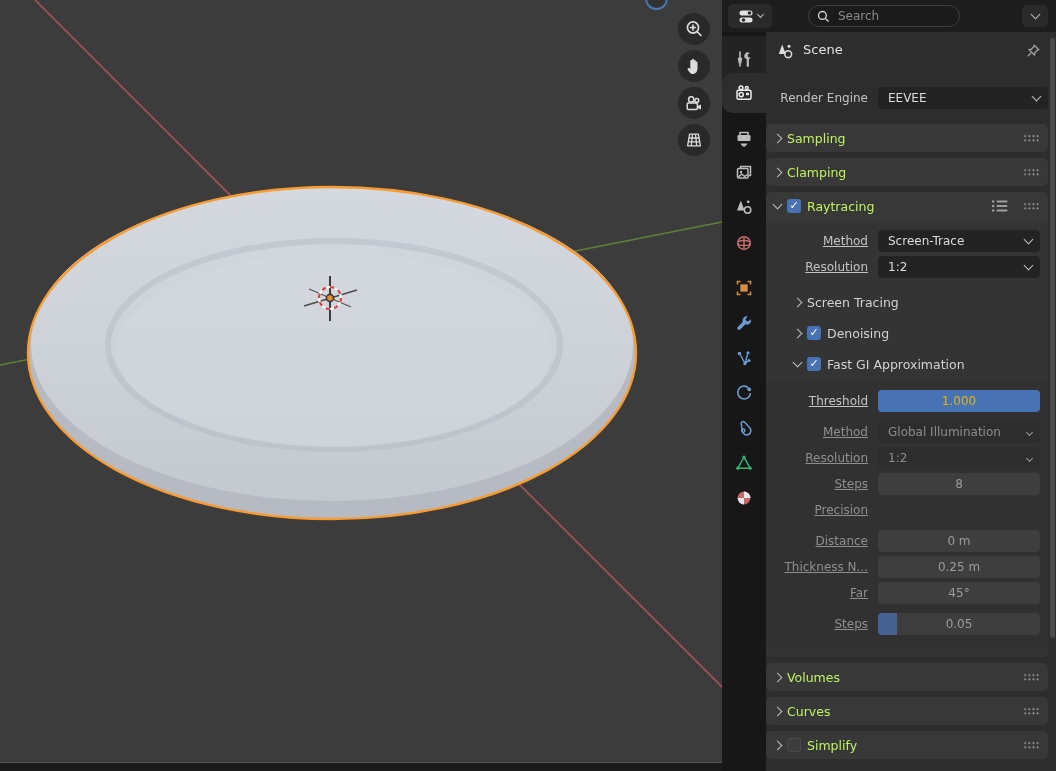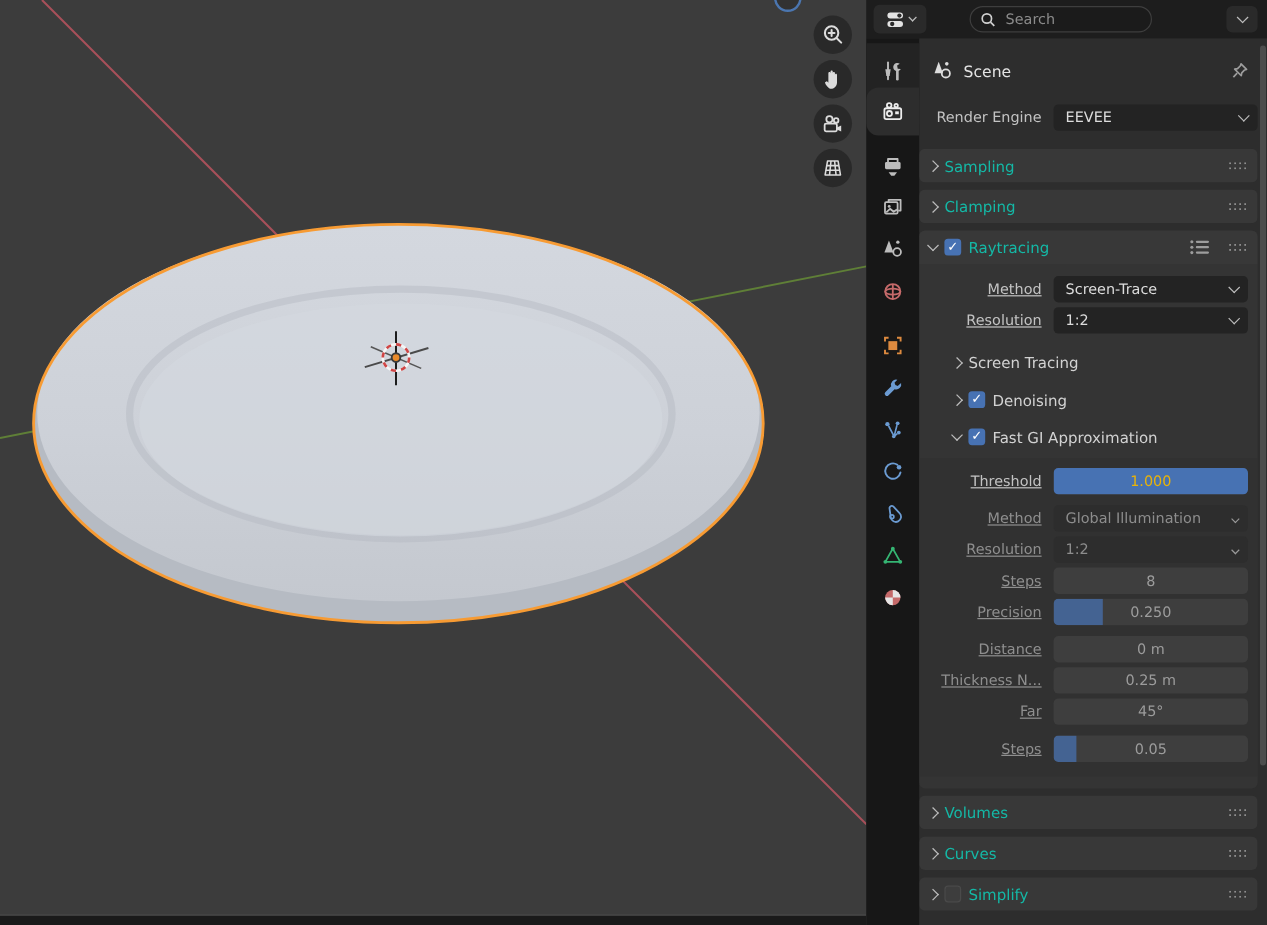--- a/index.html
+++ b/index.html
@@ -23,30 +23,30 @@
   .searchbox input{flex:1;min-width:0;background:transparent;border:none;outline:none;color:#f0abfc;font-size:12px;}
   .searchbox input::placeholder{color:#8b8b8b;}
   .opt-btn{margin-left:auto;width:26px;height:22px;background:#2a2a2a;border-radius:5px;display:flex;align-items:center;justify-content:center;}
 
   .tabstrip{position:absolute;left:0;top:32px;width:44px;height:739px;background:#171717;}
   .tool-block{position:absolute;left:0;top:4px;width:44px;height:44px;background:#232323;}
   .tab{position:absolute;left:0;width:44px;height:30px;display:flex;align-items:center;justify-content:center;}
   .tab.active-bg{height:40px;background:#2d2d2d;border-radius:10px 0 0 10px;}
 
   .content{position:absolute;left:44px;top:32px;width:290px;height:739px;overflow:hidden;}
-  .crumb{display:flex;align-items:flex-end;height:26px;margin:10px 14px 0 10px;gap:8px;}
+  .crumb{display:flex;align-items:flex-start;height:26px;margin:10px 14px 0 10px;gap:8px;}
   .crumb-label{color:#e4e4e4;font-size:13px;}
   .re-row{display:flex;align-items:center;height:24px;margin:18px 8px 0 0;}
   .re-label{width:112px;text-align:right;padding-right:10px;color:#c3c3c3;font-size:12px;}
   .re-dd{flex:1;}
 
   .panels{margin-top:14px;padding-right:8px;}
   .panel{background:#343434;border-radius:5px;margin-bottom:6px;overflow:hidden;}
   .phead{height:28px;display:flex;align-items:center;padding:0 8px 0 8px;gap:6px;background:#383838;}
-  .phead .plbl{color:#14b8a6;font-size:12.5px;}
+  .phead .plbl{color:#bef264;font-size:12.5px;}
   .phead .spacer{flex:1;}
   .subhead{height:24px;display:flex;align-items:center;gap:6px;padding-left:28px;}
   .subhead .plbl{color:#d2d2d2;font-size:12.5px;}
   .pbody{padding:4px 0 10px 0;}
   .subbody{background:#313131;padding:8px 0 12px 0;}
 
   .prow{display:flex;align-items:center;height:22px;margin:0 8px 4px 0;}
   .prow.gap{margin-top:9px;}
   .plabel{width:112px;text-align:right;padding-right:10px;font-size:12px;color:#c3c3c3;white-space:nowrap;overflow:hidden;text-decoration:underline;}
   .plabel.dim{color:#8f8f8f;}
@@ -402,24 +402,20 @@
                 </div>
               </div>
               <div class="prow">
                 <span class="plabel dim">Steps</span>
                 <div class="pfield numf">
                   <span class="val">8</span>
                 </div>
               </div>
               <div class="prow">
                 <span class="plabel dim">Precision</span>
-                <div class="pfield numf">
-                  <div class="fill dim" style="width:25%"></div>
-                  <span class="val">0.250</span>
-                </div>
               </div>
               <div class="prow gap">
                 <span class="plabel dim">Distance</span>
                 <div class="pfield numf">
                   <span class="val">0 m</span>
                 </div>
               </div>
               <div class="prow">
                 <span class="plabel dim">Thickness N...</span>
                 <div class="pfield numf">

